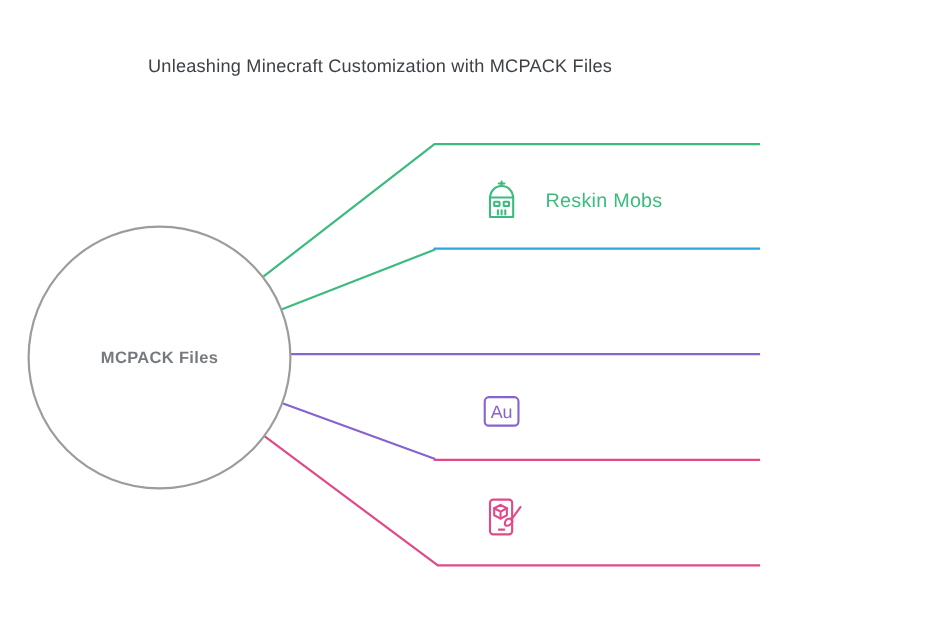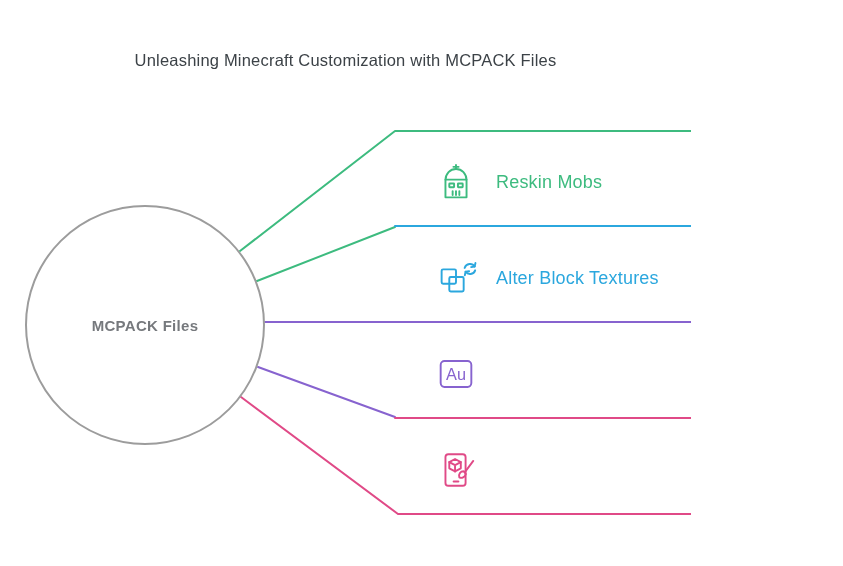--- a/index.html
+++ b/index.html
@@ -78,35 +78,20 @@
           <path d="M13 21.5 H35"></path>
           <rect x="17" y="25.5" width="5" height="4" rx="0.5"></rect>
           <rect x="26" y="25.5" width="5" height="4" rx="0.5"></rect>
           <path d="M20.5 33.5 V37.5 M24 33.5 V37.5 M27.5 33.5 V37.5"></path>
         </g>
       </svg>
     </span>
     <span class="label c-green">Reskin Mobs</span>
   </div>
 
-  <div class="row row2">
-    <span class="icon c-blue">
-      <svg viewBox="0 0 48 48">
-        <g stroke="currentColor" fill="none" stroke-width="2" stroke-linecap="round" stroke-linejoin="round">
-          <rect x="9" y="15" width="15" height="15" rx="1.5"></rect>
-          <rect x="17" y="23" width="15" height="15" rx="1.5"></rect>
-          <path d="M33 13.5 C34.5 8.5 41 8 43.5 12"></path>
-          <path d="M43.5 12 L44.3 8.3 M43.5 12 L39.8 12.6"></path>
-          <path d="M44 16 C42.5 20.5 36.5 21 34 17.5"></path>
-          <path d="M34 17.5 L33.2 21.2 M34 17.5 L37.7 16.9"></path>
-        </g>
-      </svg>
-    </span>
-    <span class="label c-blue">Alter Block Textures</span>
-  </div>
 
   <div class="row row3">
     <span class="icon c-purple">
       <svg viewBox="0 0 48 48">
         <g stroke="currentColor" fill="none" stroke-width="2" stroke-linecap="round" stroke-linejoin="round">
           <rect x="8" y="10.5" width="32" height="27" rx="4"></rect>
         </g>
         <text class="icon-text" x="24" y="30" text-anchor="middle" fill="currentColor">Au</text>
       </svg>
     </span>

